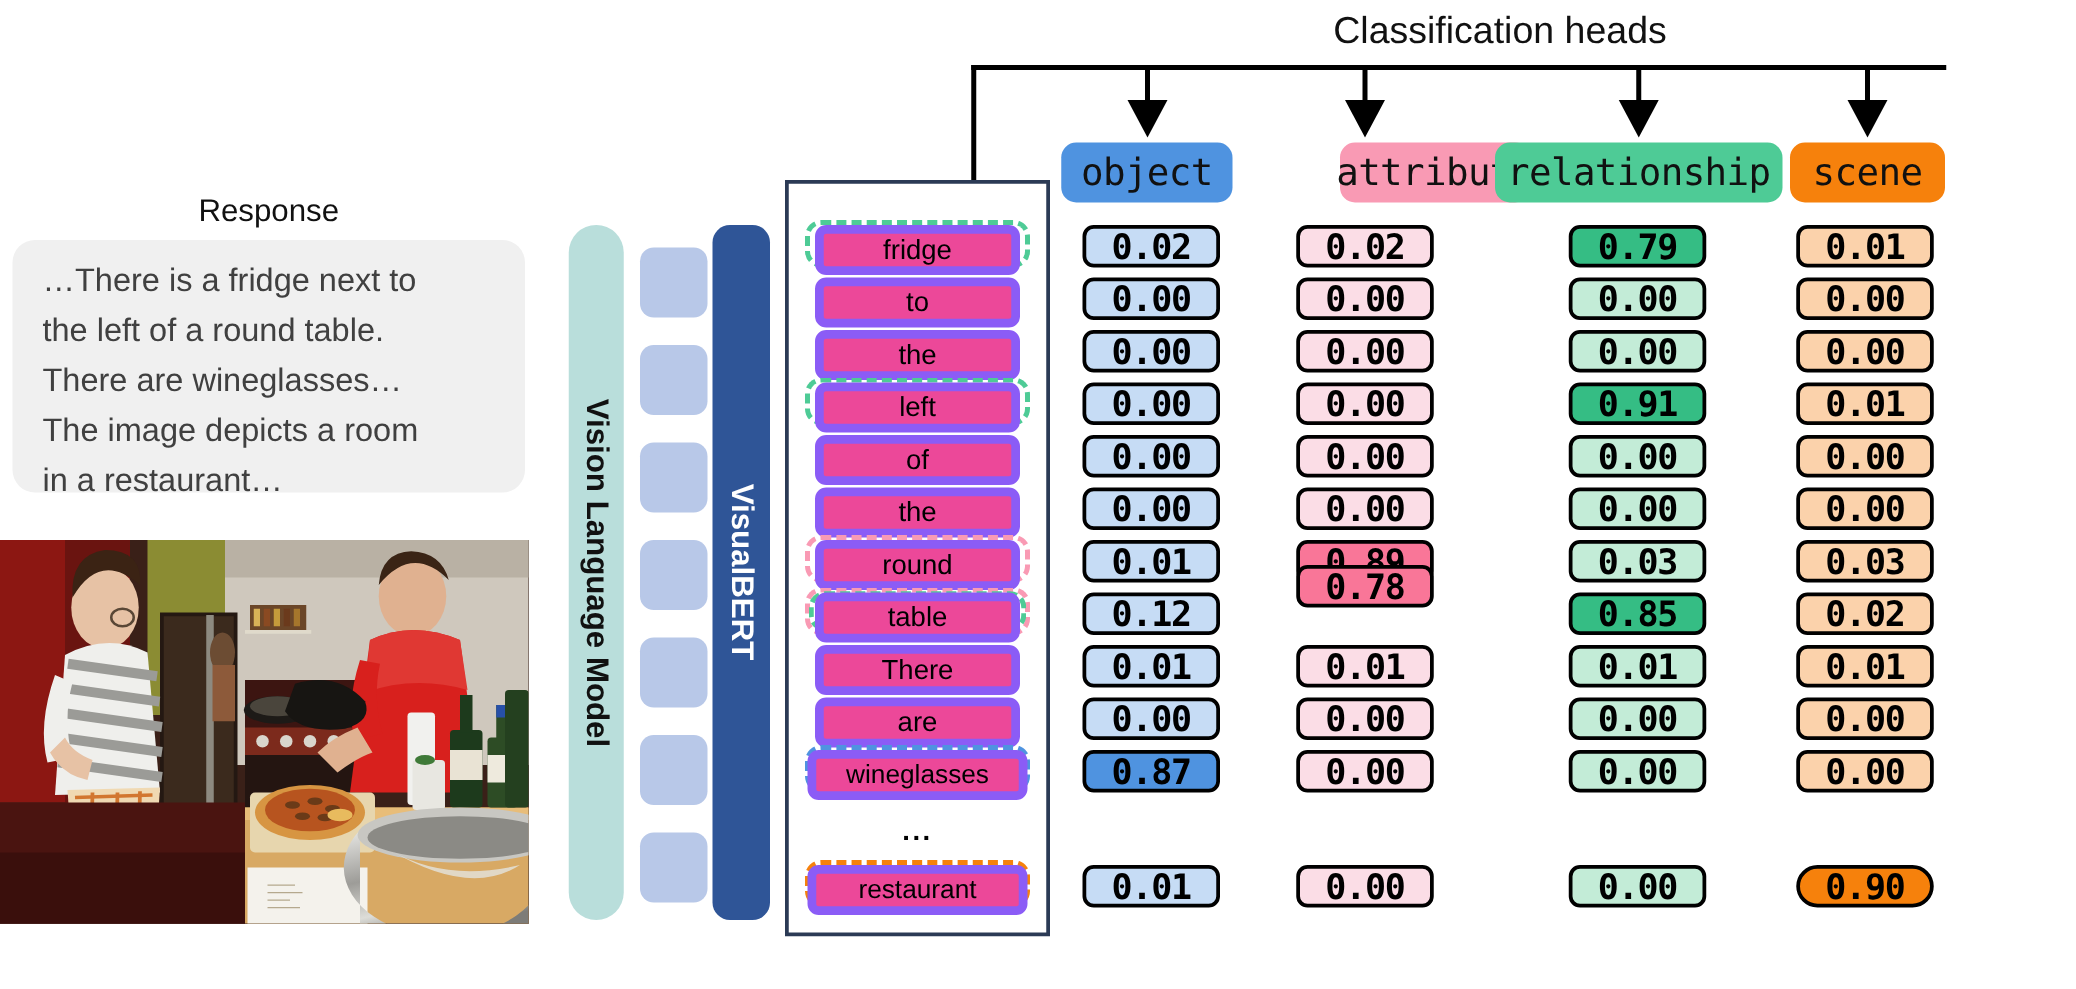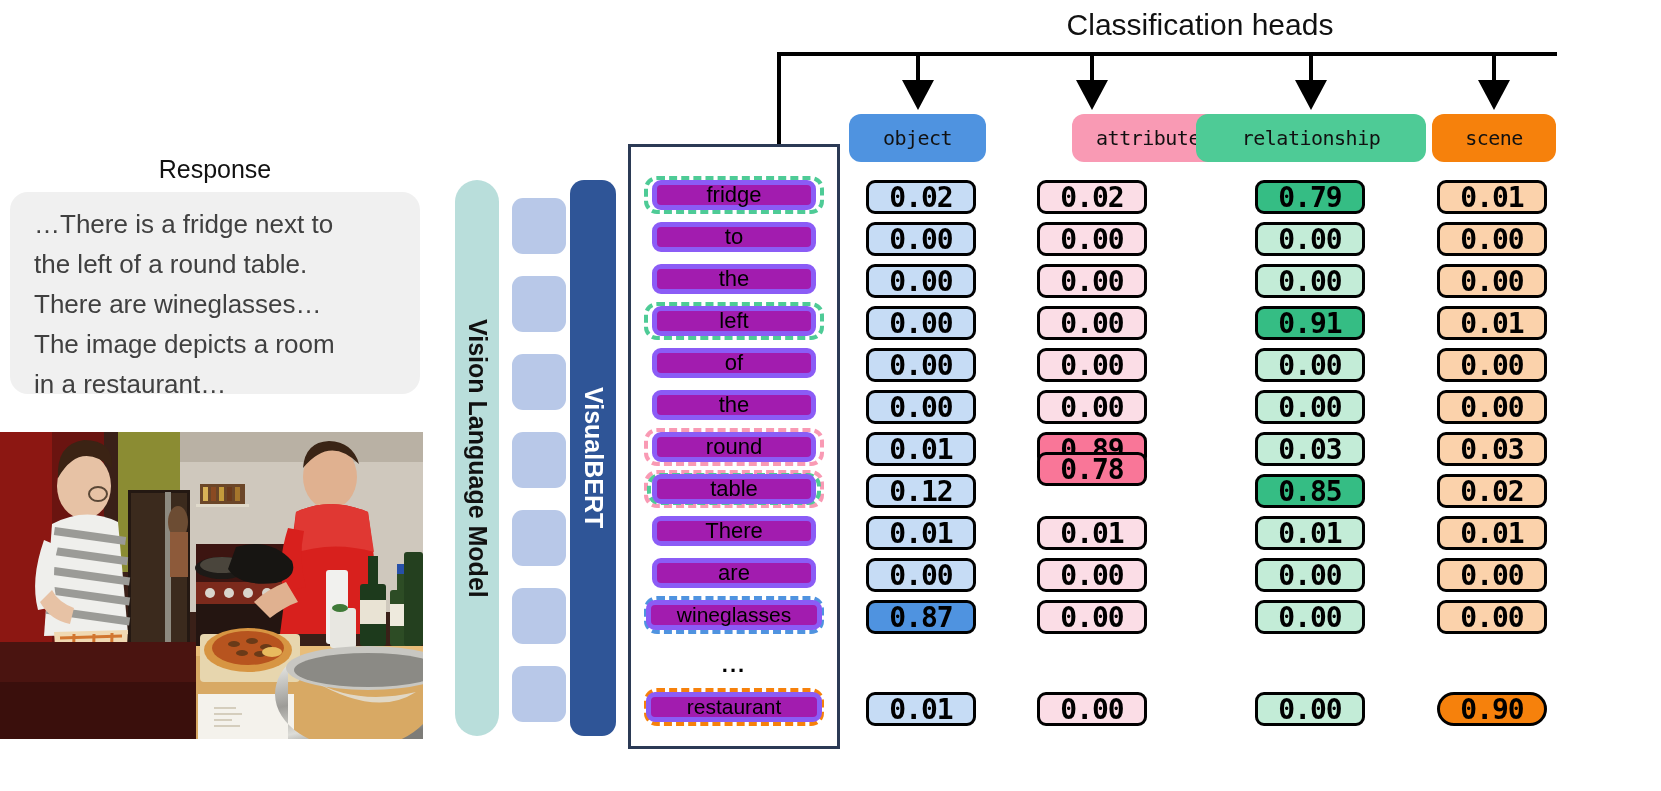--- a/index.html
+++ b/index.html
@@ -72,22 +72,22 @@
   
   #token-panel{
     left:628px;top:144px;width:212px;height:605px;
     border:3px solid #2b3a55;background:#ffffff;
     box-sizing:border-box;
   }
   .tok-wrap{
     left:644px;width:180px;height:38px;
   }
   .tok-box{
-    position:absolute;left:8px;top:4px;width:164px;height:30px;
-    border:5px solid #8b5cf6;border-radius:9px;background:#a21caf;
+    position:absolute;left:8px;top:4px;width:164px;height:40px;
+    border:7px solid #8b5cf6;border-radius:9px;background:#ec4899;
     box-sizing:border-box;
     display:flex;align-items:center;justify-content:center;
     font-size:22px;color:#000;
   }
   .tok-box.wide{left:2px;width:176px;font-size:21px;}
   .hl{
     position:absolute;left:0px;top:0px;width:180px;height:38px;
     border:4px dashed transparent;border-radius:13px;box-sizing:border-box;
   }
   .hl.inner{left:3px;top:3px;width:174px;height:32px;}
@@ -105,21 +105,21 @@
     border-left:16px solid transparent;
     border-right:16px solid transparent;
     border-top:30px solid #000;
   }
 
   
   .head-badge{
     top:114px;height:48px;border-radius:12px;
     display:flex;align-items:center;justify-content:center;
     font-family:"DejaVu Sans Mono", monospace;
-    font-size:20px;color:#111;letter-spacing:-0.5px;
+    font-size:30px;color:#111;letter-spacing:-0.5px;
   }
 
   
   .score{
     width:110px;height:34px;
     border:3px solid #000;border-radius:9px;box-sizing:border-box;
     display:flex;align-items:center;justify-content:center;
     font-family:"DejaVu Sans Mono", monospace;
     font-size:28px;color:#000;letter-spacing:-1px;font-weight:bold;
   }

